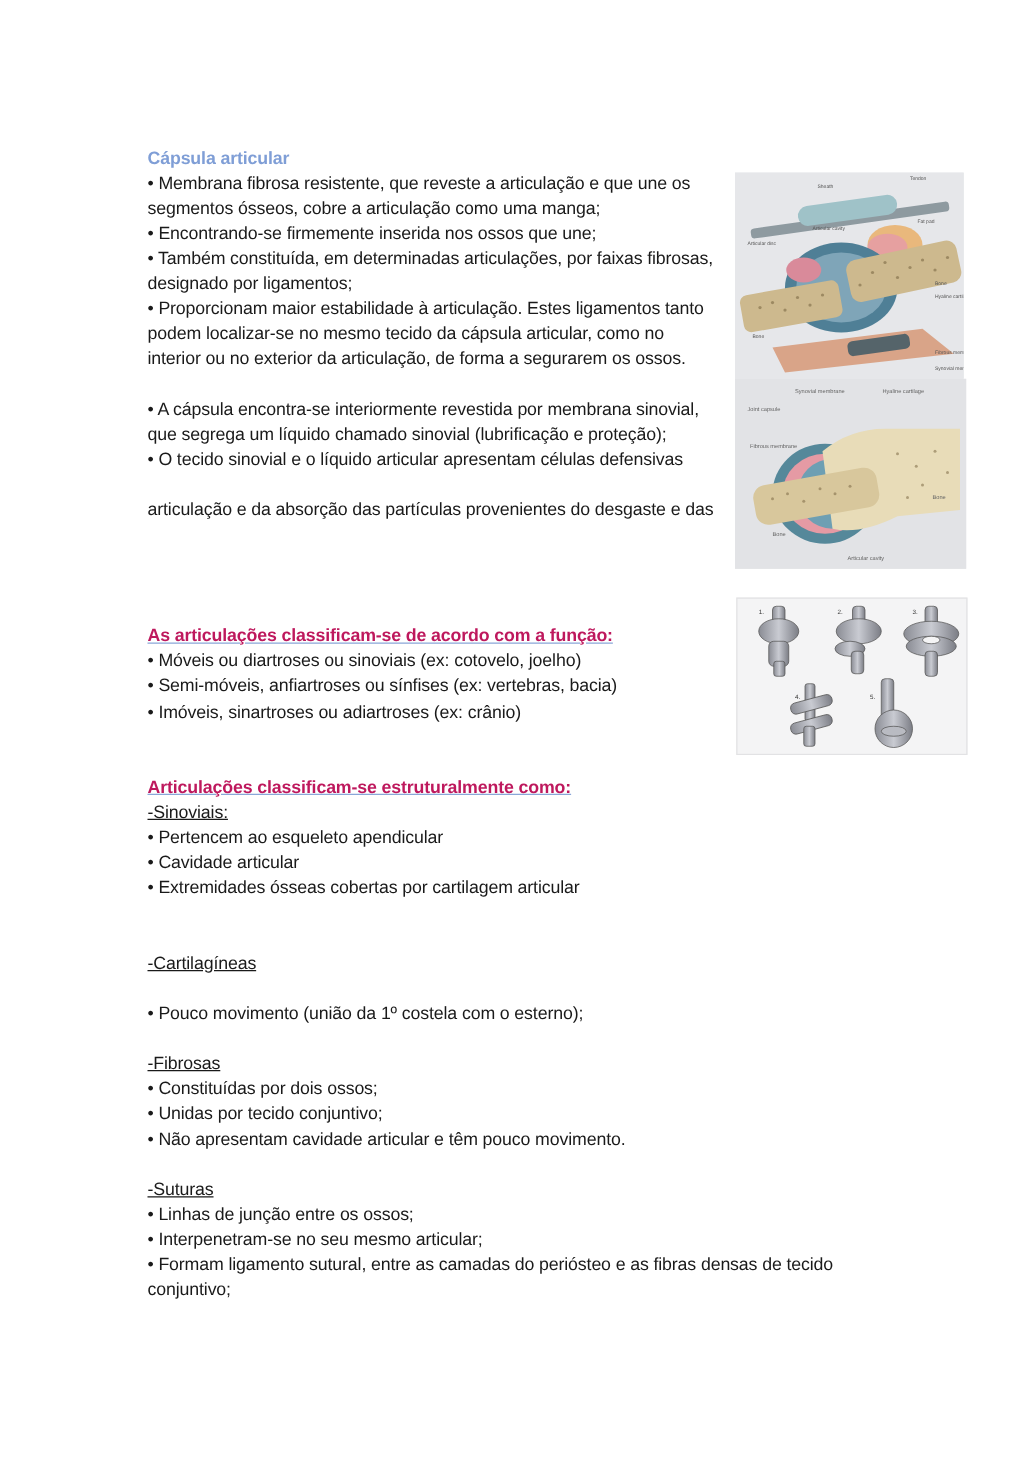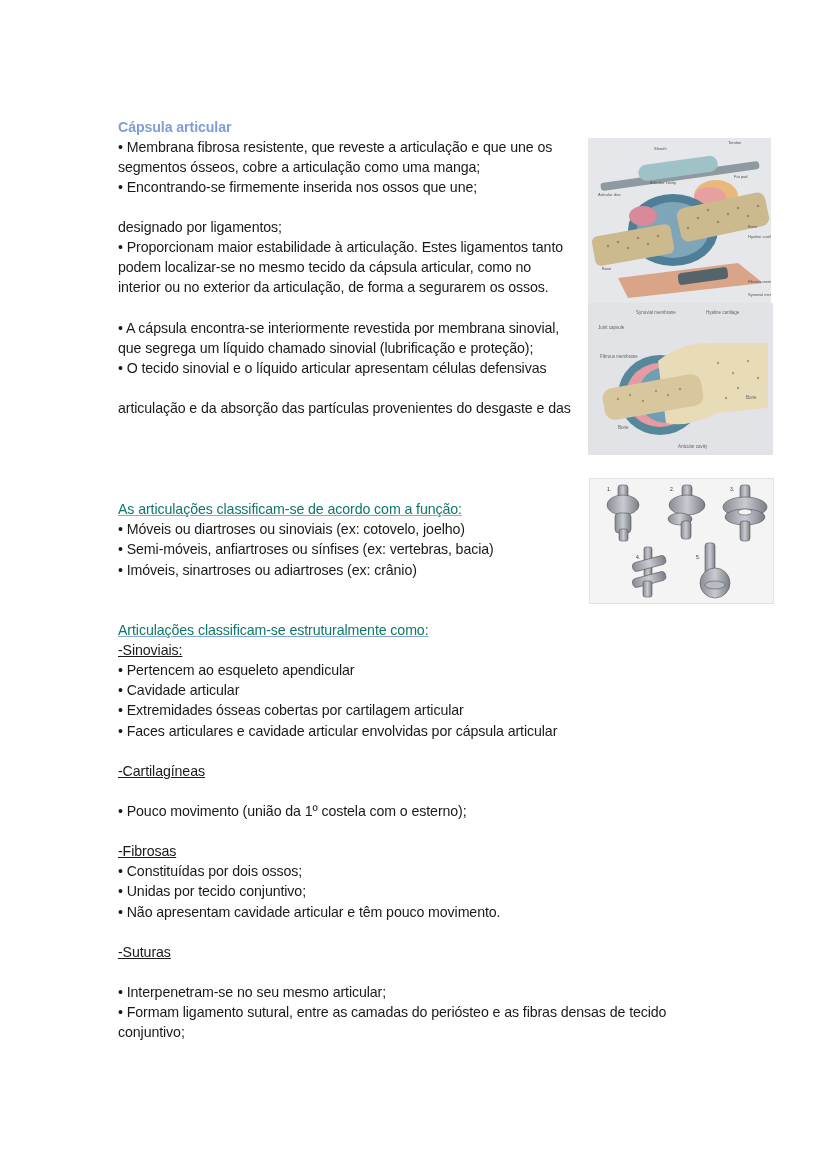--- a/index.html
+++ b/index.html
@@ -7,34 +7,35 @@
       width: 828px; height: 1170px; position: relative; overflow: hidden;
       font-family: "Liberation Sans", "DejaVu Sans", sans-serif;
       color: #1a1a1a;
     }
     .page { position: absolute; left: 0; top: 0; width: 828px; height: 1170px; }
     .line {
       position: absolute; left: 118px; font-size: 14.2px; line-height: 20px;
       white-space: nowrap; letter-spacing: -0.1px;
     }
     .heading-bold { color: #7f9ed6; font-weight: bold; }
-    .heading-link { color: #0f766e; text-decoration: underline; text-decoration-color: #8aa6d8; }
+    .heading-link { color: #be185d; text-decoration: underline; text-decoration-color: #8aa6d8; font-weight: bold; }
     .subhead { text-decoration: underline; }
     .figure { position: absolute; overflow: hidden; }
     .figure svg { display: block; }
   </style>
 </head>
 <body>
 
 <div class="page">
 
   <div class="line heading-bold" style="top:117px">Cápsula articular</div>
   <div class="line" style="top:137px">• Membrana fibrosa resistente, que reveste a articulação e que une os</div>
   <div class="line" style="top:157px">segmentos ósseos, cobre a articulação como uma manga;</div>
   <div class="line" style="top:177px">• Encontrando-se firmemente inserida nos ossos que une;</div>
+  <div class="line" style="top:197px">• Também constituída, em determinadas articulações, por faixas fibrosas,</div>
   <div class="line" style="top:217px">designado por ligamentos;</div>
   <div class="line" style="top:237px">• Proporcionam maior estabilidade à articulação. Estes ligamentos tanto</div>
   <div class="line" style="top:257px">podem localizar-se no mesmo tecido da cápsula articular, como no</div>
   <div class="line" style="top:277px">interior ou no exterior da articulação, de forma a segurarem os ossos.</div>
   <div class="line" style="top:318px">• A cápsula encontra-se interiormente revestida por membrana sinovial,</div>
   <div class="line" style="top:338px">que segrega um líquido chamado sinovial (lubrificação e proteção);</div>
   <div class="line" style="top:358px">• O tecido sinovial e o líquido articular apresentam células defensivas</div>
   <div class="line" style="top:398px">articulação e da absorção das partículas provenientes do desgaste e das</div>
 
   <div class="figure" style="left:588px; top:138px; width:183px; height:165px; background:#e4e6e8;">
@@ -183,28 +184,28 @@
       </g>
     </svg>
   </div>
 
   <div class="line heading-link" style="top:620px">Articulações classificam-se estruturalmente como:</div>
 
   <div class="line subhead" style="top:640px">-Sinoviais:</div>
   <div class="line" style="top:660px">• Pertencem ao esqueleto apendicular</div>
   <div class="line" style="top:680px">• Cavidade articular</div>
   <div class="line" style="top:700px">• Extremidades ósseas cobertas por cartilagem articular</div>
-  <div class="line" style="top:721px">• Faces articulares e cavidade articular envolvidas por cápsula articular</div>
 
   <div class="line subhead" style="top:761px">-Cartilagíneas</div>
   <div class="line" style="top:801px">• Pouco movimento (união da 1º costela com o esterno);</div>
 
   <div class="line subhead" style="top:841px">-Fibrosas</div>
   <div class="line" style="top:861px">• Constituídas por dois ossos;</div>
   <div class="line" style="top:881px">• Unidas por tecido conjuntivo;</div>
   <div class="line" style="top:902px">• Não apresentam cavidade articular e têm pouco movimento.</div>
 
   <div class="line subhead" style="top:942px">-Suturas</div>
+  <div class="line" style="top:962px">• Linhas de junção entre os ossos;</div>
   <div class="line" style="top:982px">• Interpenetram-se no seu mesmo articular;</div>
   <div class="line" style="top:1002px">• Formam ligamento sutural, entre as camadas do periósteo e as fibras densas de tecido</div>
   <div class="line" style="top:1022px">conjuntivo;</div>
 
 </div>
 
 </body></html>

